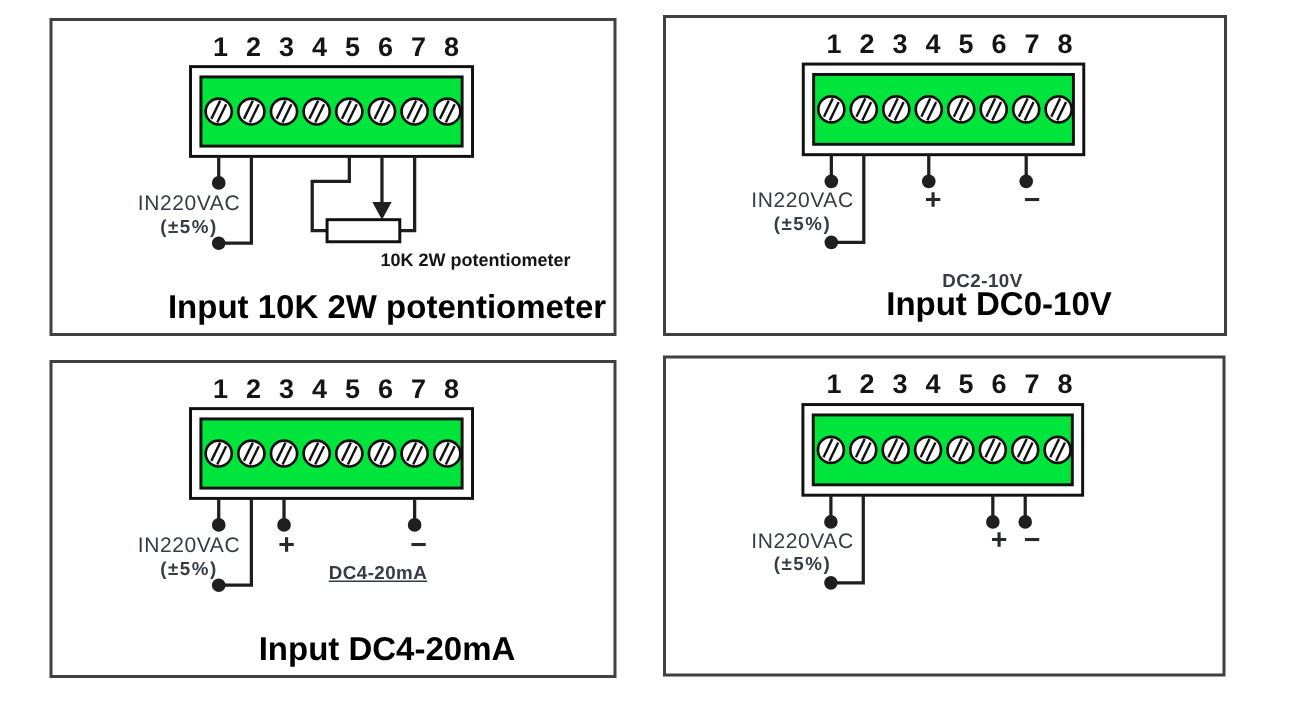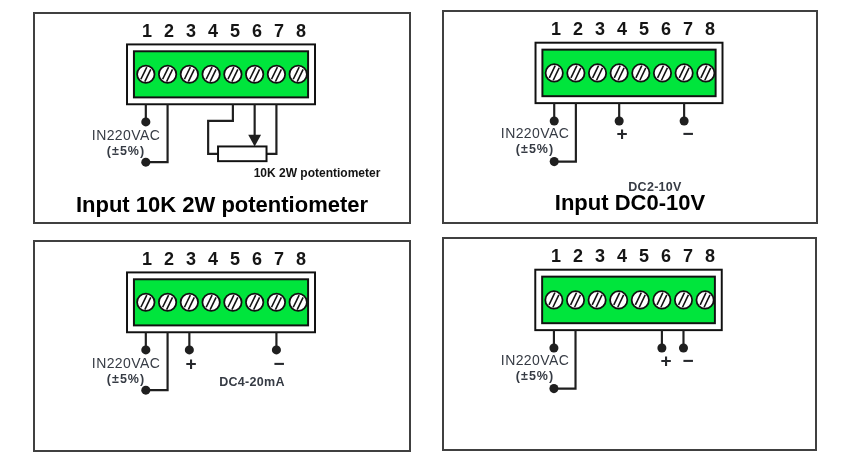--- a/index.html
+++ b/index.html
@@ -35,29 +35,29 @@
     font-size:19px;font-weight:bold;color:#26282c;line-height:20px;
   }
   .p1 .plus{left:158px;} .p1 .minus{left:224px;}
   .p2 .plus{left:136px;} .p2 .minus{left:224px;}
   .p3 .plus{left:202px;} .p3 .minus{left:224px;}
   .siglabel{
     position:absolute;top:133px;width:160px;text-align:center;
     font-size:12.5px;font-weight:bold;color:var(--label,#363b44);letter-spacing:.3px;
   }
   .p1 .siglabel{left:131px;top:136px;margin-top:32px;}
-  .p2 .siglabel{left:137px;}
+  .p2 .siglabel{left:137px;text-decoration:underline;}
   .p3 .siglabel{left:160px;}
   .potlabel{
     position:absolute;left:196px;top:152px;width:172px;text-align:center;
     font-size:12px;font-weight:bold;color:#141414;
   }
   .title{
     position:absolute;left:0;top:178px;width:100%;text-align:center;
-    font-size:22px;font-weight:bold;color:var(--title,#000);
+    font-size:22px;font-weight:bold;color:var(--title,#000);padding-left:36px;
   }
 </style>
 </head>
 <body>
 
 <svg width="0" height="0" style="position:absolute" aria-hidden="true">
   <defs>
     <g id="screw">
       <circle r="8.8" cx="0" cy="0" fill="#ffffff" stroke="#111" stroke-width="1.8"></circle>
       <line x1="-1" y1="7.4" x2="5" y2="-5" stroke="#111" stroke-width="1.6"></line>
@@ -165,20 +165,21 @@
         <span>5</span>
         <span>6</span>
         <span>7</span>
         <span>8</span>
       </div>
     <div class="ac1">IN220VAC</div>
     <div class="ac2">(±5%)</div>
     <div class="plus">+</div>
     <div class="minus">−</div>
     <div class="siglabel">DC4-20mA</div>
+    <div class="title">Input DC4-20mA</div>
   </div>
 
   <div class="panel p3">
     <svg class="diagram" viewBox="0 0 378 212" preserveAspectRatio="none">
       <use href="#tblock"></use>
       <g stroke="var(--wire,#1f1f1f)" stroke-width="2.2" fill="none">
         <path d="M112 92 V110"></path>
         <path d="M134 92 V151 H113"></path>
         <path d="M222 92 V110"></path>
         <path d="M244 92 V110"></path>

